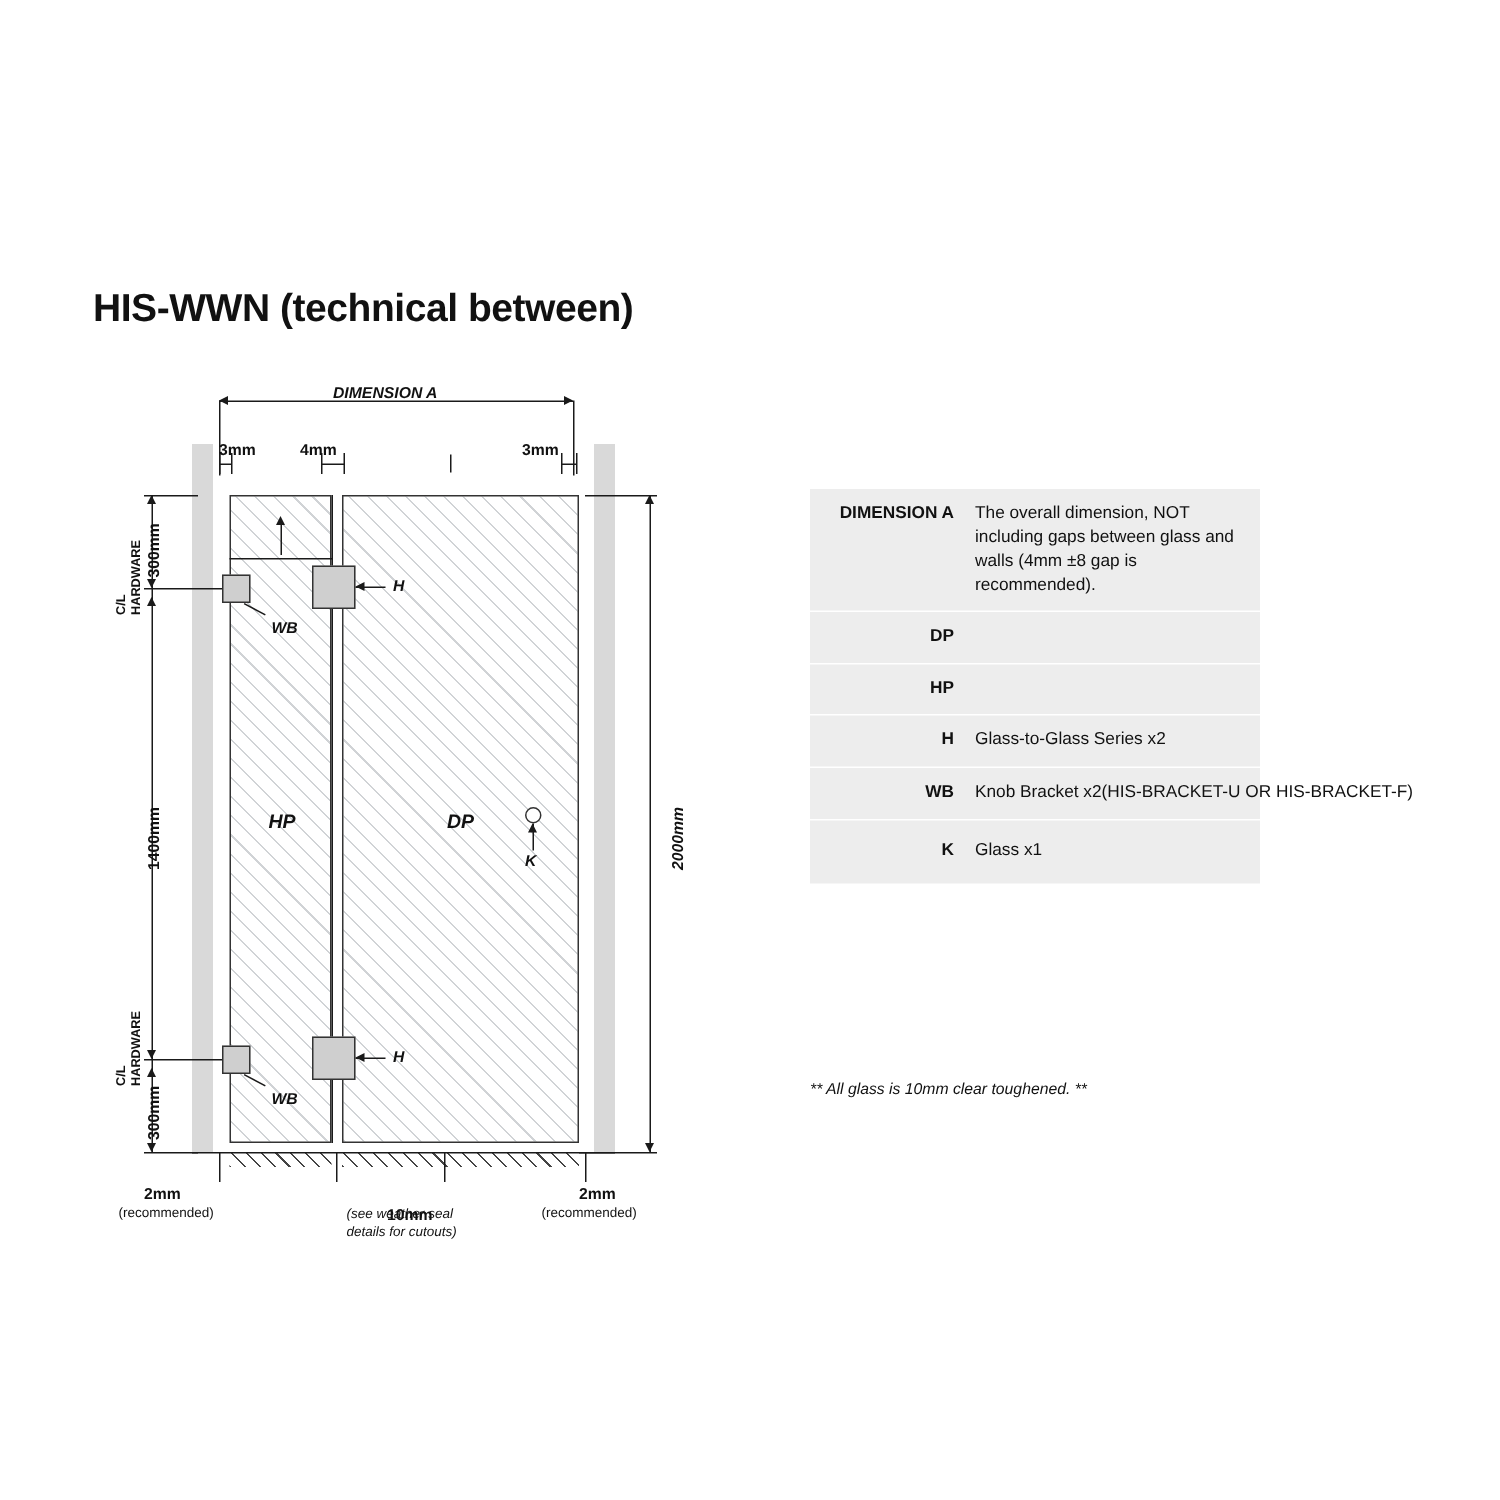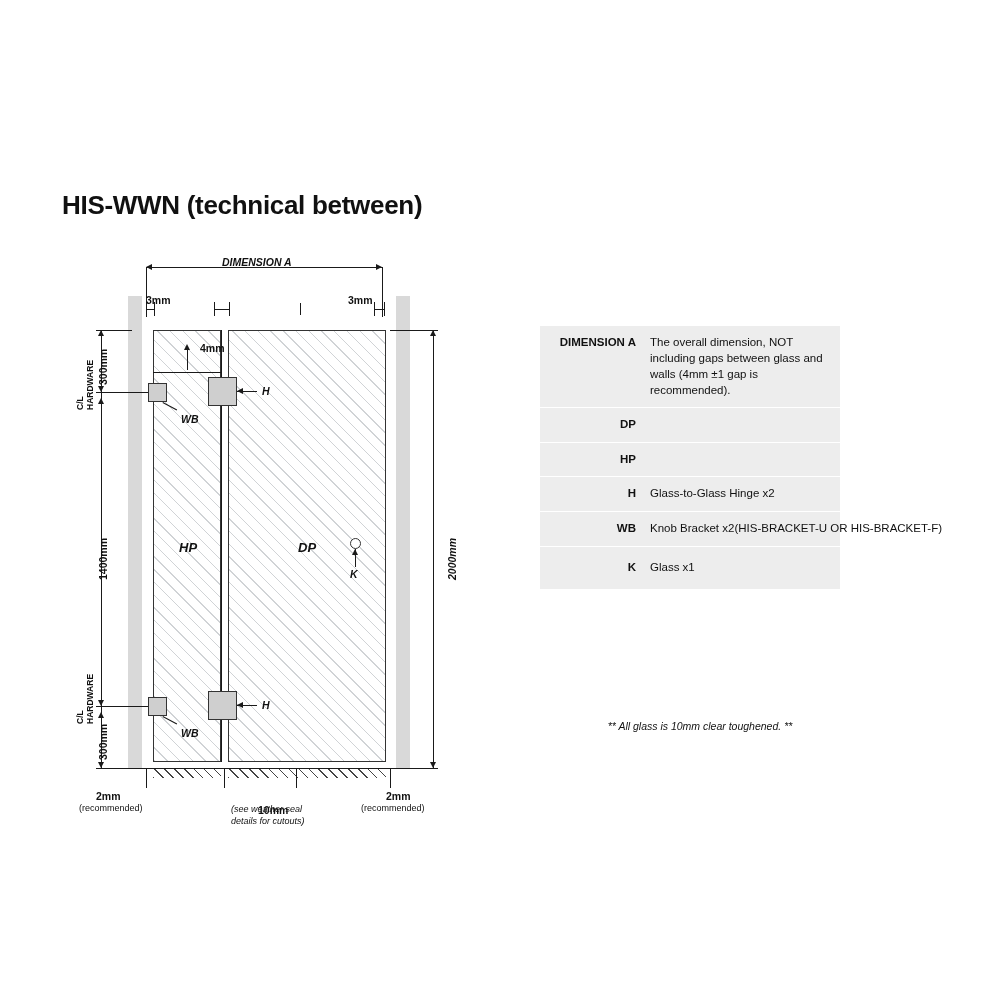--- a/index.html
+++ b/index.html
@@ -67,21 +67,21 @@
     width:104px;min-width:104px;text-align:right;padding:9px 8px 9px 6px;
     font-size:11.5px;font-weight:bold;box-sizing:border-box;line-height:1.35;
   }
   .lval{
     padding:9px 6px 9px 6px;font-size:11.5px;line-height:1.38;
     box-sizing:border-box;
   }
   .lval.wide{white-space:nowrap;}
   .legend-note{
     position:absolute;left:540px;top:712px;width:320px;
-    font-size:10.5px;font-style:italic;text-align:center;padding-top:8px;
+    font-size:10.5px;font-style:italic;padding-top:8px;
   }
 </style>
 </head>
 <body>
 
 <div class="title">HIS-WWN (technical between)</div>
 
 <div class="drawing">
 
   <div class="wall" style="left:128px;top:296px;width:14px;height:472px;"></div>
@@ -105,21 +105,21 @@
   <div class="ln h" style="left:214px;top:309px;width:16px;"></div>
   <div class="ln h" style="left:374px;top:309px;width:10px;"></div>
   <div class="ln v" style="left:146px;top:302px;height:14px;"></div>
   <div class="ln v" style="left:154px;top:302px;height:14px;"></div>
   <div class="ln v" style="left:214px;top:302px;height:14px;"></div>
   <div class="ln v" style="left:229px;top:302px;height:14px;"></div>
   <div class="ln v" style="left:374px;top:302px;height:14px;"></div>
   <div class="ln v" style="left:384px;top:302px;height:14px;"></div>
   <div class="ln v" style="left:300px;top:303px;height:12px;"></div>
   <div class="lbl b" style="left:146px;top:294px;">3mm</div>
-  <div class="lbl b" style="left:200px;top:294px;margin-top:48px;">4mm</div>
+  <div class="lbl b" style="left:200px;top:294px;">4mm</div>
   <div class="lbl b" style="left:348px;top:294px;">3mm</div>
 
   <div class="ln v" style="left:433px;top:330px;height:438px;"></div>
   <div class="arrowU" style="left:430px;top:330px;"></div>
   <div class="arrowD" style="left:430px;top:762px;"></div>
   <div class="ln h" style="left:390px;top:330px;width:48px;"></div>
   <div class="ln h" style="left:386px;top:768px;width:52px;"></div>
   <div class="lbl bi vert" style="left:446px;top:580px;transform:rotate(-90deg);">2000mm</div>
 
   <div class="ln v" style="left:101px;top:330px;height:438px;"></div>
@@ -191,31 +191,31 @@
   <div class="lbl i" style="left:231px;top:816px;font-size:9px;">details for cutouts)</div>
 
   <div class="lbl b" style="left:386px;top:790px;">2mm</div>
   <div class="lbl" style="left:361px;top:803px;font-size:9px;">(recommended)</div>
 </div>
 
 <div class="legend">
 
   <div class="lrow">
     <div class="lkey">DIMENSION A</div>
-    <div class="lval">The overall dimension, NOT including gaps between glass and walls (4mm ±1 gap is recommended).</div>
+    <div class="lval">The overall dimension, NOT including gaps between glass and walls (4mm ±8 gap is recommended).</div>
   </div>
   <div class="lrow">
     <div class="lkey">DP</div>
   </div>
   <div class="lrow">
     <div class="lkey">HP</div>
   </div>
   <div class="lrow">
     <div class="lkey">H</div>
-    <div class="lval">Glass-to-Glass Hinge x2</div>
+    <div class="lval">Glass-to-Glass Series x2</div>
   </div>
   <div class="lrow">
     <div class="lkey">WB</div>
     <div class="lval wide">Knob Bracket x2(HIS-BRACKET-U OR HIS-BRACKET-F)</div>
   </div>
   <div class="lrow" style="min-height:42px;align-items:center;">
     <div class="lkey">K</div>
     <div class="lval">Glass x1</div>
   </div>
 </div>

